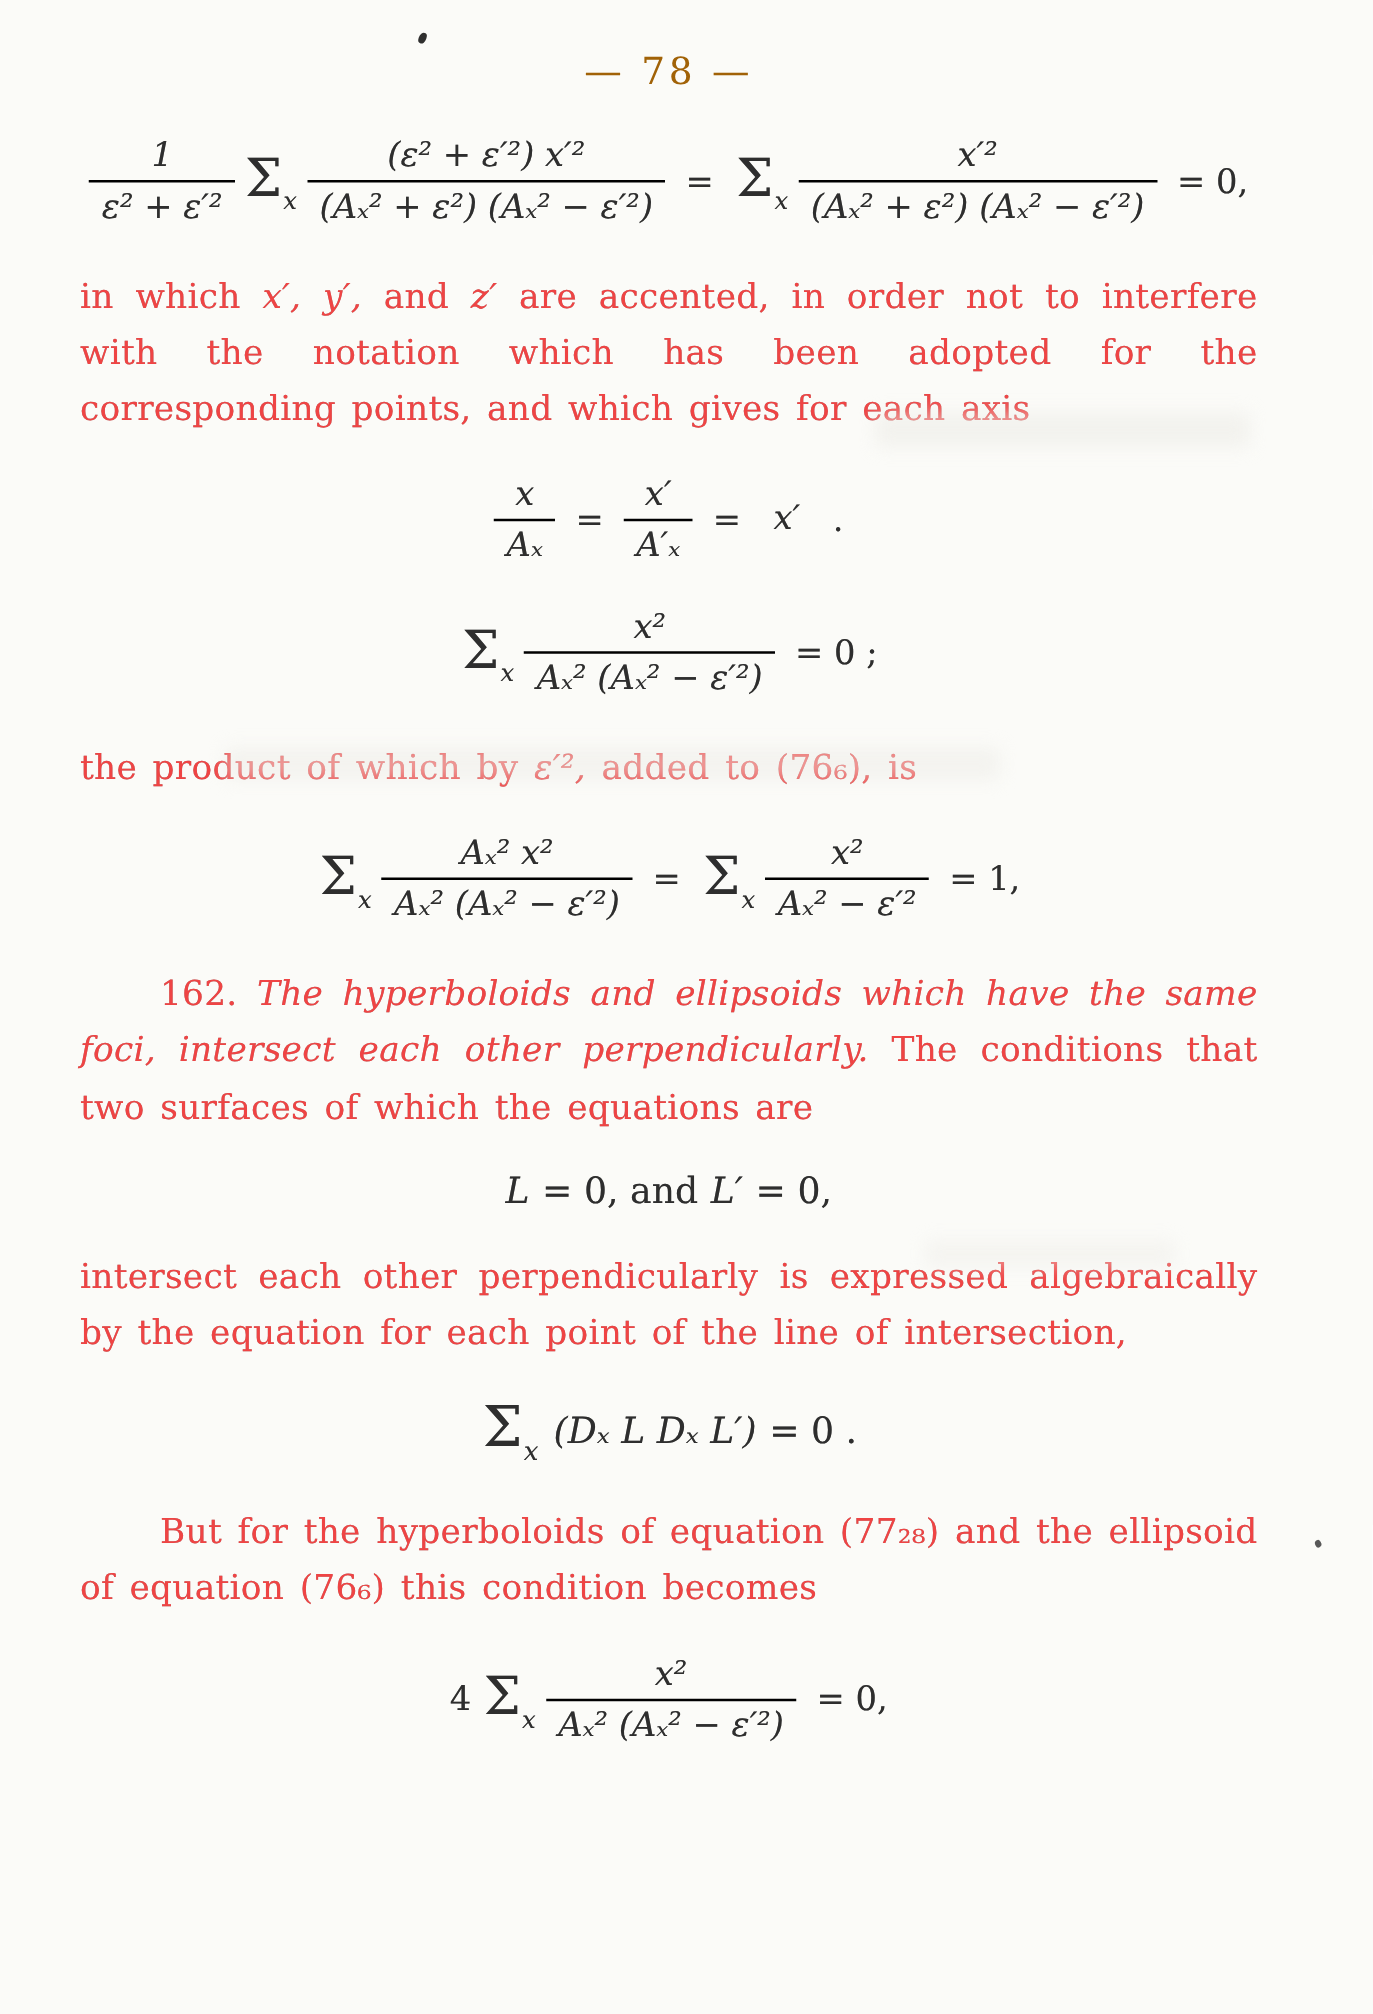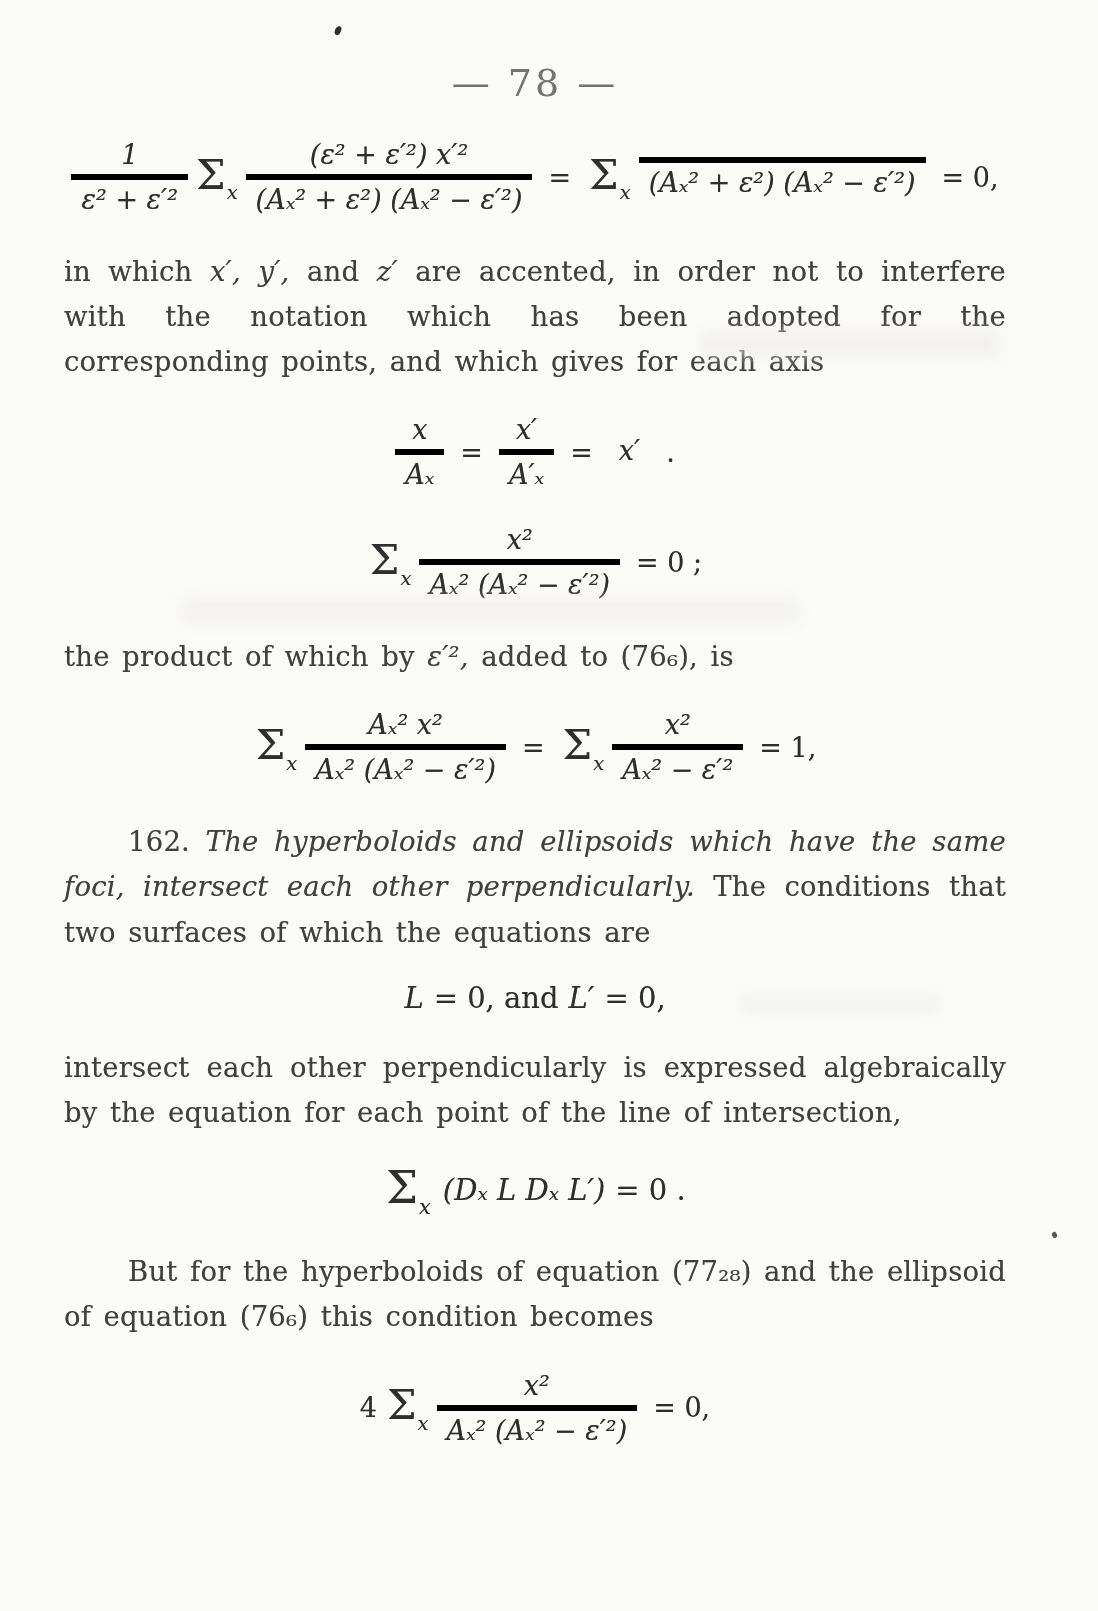--- a/index.html
+++ b/index.html
@@ -9,54 +9,54 @@
     min-height:1611px;
     box-sizing:border-box;
     background:#fbfbf8;
     padding:40px 92px 40px 64px;
     font-family:"DejaVu Serif","DejaVu Sans",serif;
     color:#383838;
     overflow:hidden;
   }
   .header {
     text-align:center;
-    font-size:38px;
+    font-size:30px;
     letter-spacing:3px;
-    color:#737373;
-    margin:21px 0 34px 0;
+    color:#a16207;
+    margin:0 0 34px 0;
   }
   .para {
     font-size:27.5px;
     line-height:1.64;
     text-align:justify;
     word-spacing:3.5px;
     letter-spacing:0.2px;
     margin:0;
-    color:#404040;
+    color:#ef4444;
     text-shadow:0 0 0.4px rgba(45,45,45,0.45);
   }
   .ind { text-indent:64px; }
   .it { font-style:italic; }
   .rm { font-style:normal; }
   .m  { font-style:italic; }
   .secnum { margin-right:0; }
   .disp {
     display:flex;
     align-items:center;
     justify-content:center;
     gap:6px;
     font-size:27px;
     color:#2e2e2e;
     margin:30px 0 34px 0;
     text-shadow:0 0 0.4px rgba(40,40,40,0.5);
   }
   .disp.simple { font-size:29px; gap:10px; margin:26px 0 30px 0; }
   .frac { display:inline-block; text-align:center; vertical-align:middle; }
   .frac .num { display:block; padding:0 10px 4px 10px; }
-  .frac .den { display:block; border-top:6px solid #000000; padding:4px 10px 0 10px; white-space:nowrap; }
+  .frac .den { display:block; border-top:2px solid #000000; padding:4px 10px 0 10px; white-space:nowrap; }
   .sum { white-space:nowrap; margin:0 2px;text-align:center; }
   .sigma { font-size:1.55em; font-style:normal; }
   .ssub { font-size:0.72em; font-style:italic; vertical-align:-0.55em; margin-left:1px; }
   .rel { margin:0 10px; }
   .tail { margin-left:10px; white-space:nowrap; }
   .lead { margin-right:2px; }
   .rad { font-size:1.22em; font-style:normal; margin-right:-1px; }
   .radbody { border-top:2px solid #454545; padding-top:1px; display:inline-block; }
   .speck { position:absolute; background:#2f2f2f; border-radius:60% 40% 55% 45%; }
   .speck-1 { left:335px; top:26px; width:6px; height:9px; transform:rotate(18deg); }
@@ -85,20 +85,21 @@
       <span class="den m">ε² + ε′²</span>
     </span>
     <span class="sum"><span class="sigma">Σ</span><span class="ssub">x</span></span>
     <span class="frac">
       <span class="num m">(ε² + ε′²) x′²</span>
       <span class="den m">(Aₓ² + ε²) (Aₓ² − ε′²)</span>
     </span>
     <span class="rel">=</span>
     <span class="sum"><span class="sigma">Σ</span><span class="ssub">x</span></span>
     <span class="frac">
+      <span class="num m">x′²</span>
       <span class="den m">(Aₓ² + ε²) (Aₓ² − ε′²)</span>
     </span>
     <span class="tail">= 0,</span>
   </div>
 
   <p class="para">
     <span class="rm">in which</span>
     <span class="it">x′, y′,</span>
     <span class="rm">and</span>
     <span class="it">z′</span>

